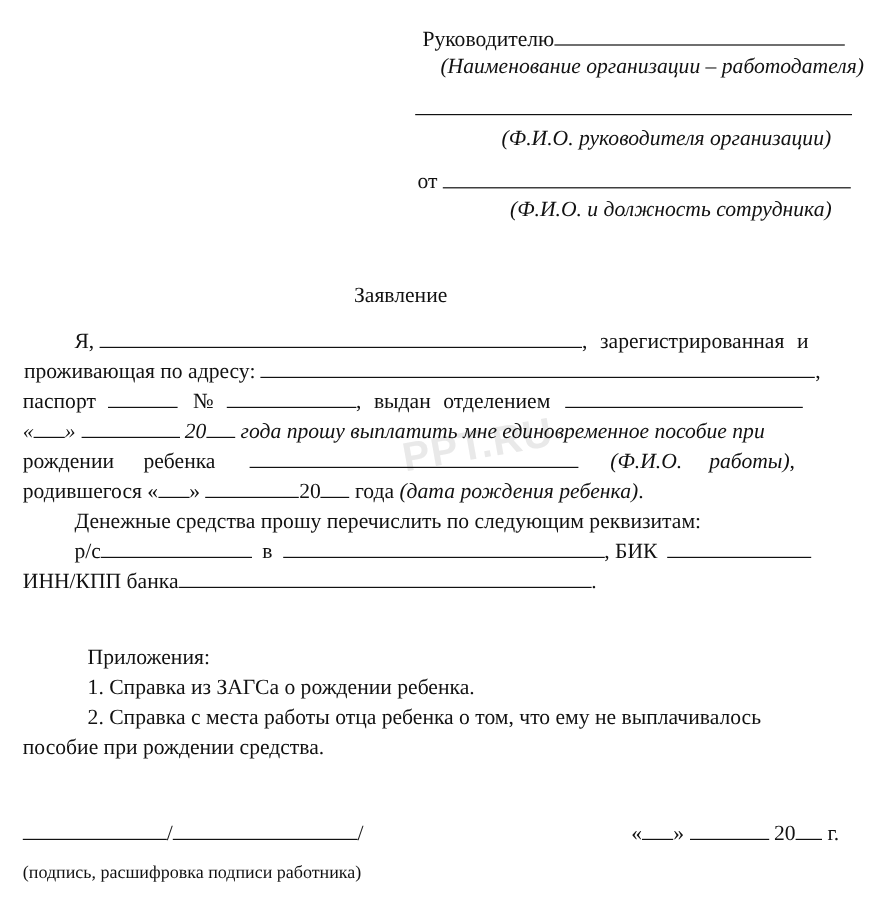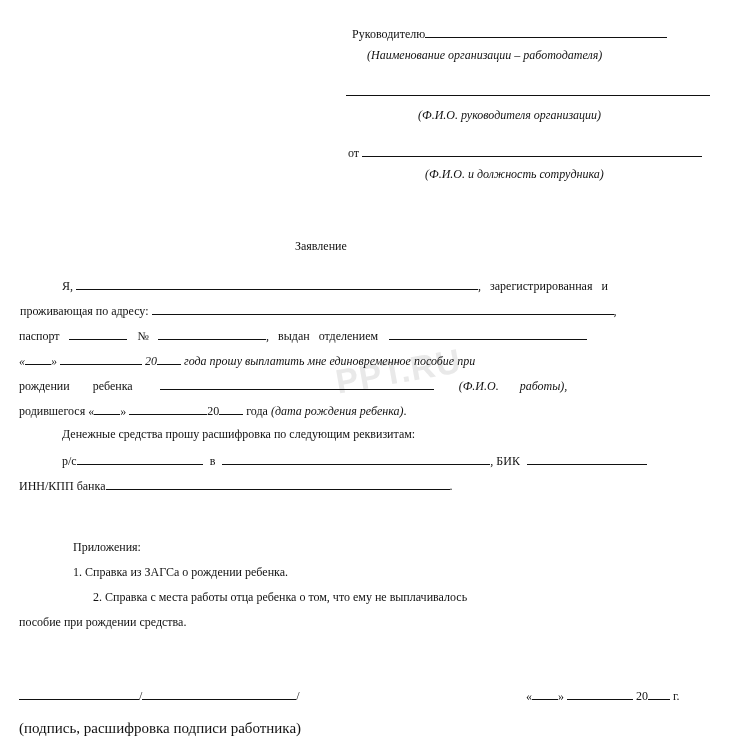--- a/index.html
+++ b/index.html
@@ -1,20 +1,20 @@
 <!DOCTYPE html>
 <html><head>
 <meta charset="utf-8">
 <style>
   html, body { margin: 0; padding: 0; background: #ffffff; }
   body {
     width: 738px; height: 751px; position: relative; overflow: hidden;
     font-family: "Liberation Serif", serif; color: #111111;
   }
-  .ln { position: absolute; white-space: nowrap; font-size: 12px; line-height: 20px; }
+  .ln { position: absolute; white-space: nowrap; font-size: 18px; line-height: 20px; }
   .it { font-style: italic; }
   .u { display: inline-block; border-bottom: 1px solid #111; height: 15px; vertical-align: baseline; }
   .small { font-size: 15px; }
   .watermark {
     position: absolute; left: 335px; top: 352px; font-family: "Liberation Sans", sans-serif;
     font-size: 34px; font-weight: bold; color: #cfcfcf; opacity: 0.45; transform: rotate(-10deg);
     letter-spacing: 1px;
   }
 </style>
 </head>
@@ -72,36 +72,36 @@
   <span class="it" style="margin-left:22px; word-spacing:18px;">(Ф.И.О. работы),</span>
 </div>
 
 <div class="ln" style="left:19px; top:399px;">
   <span>родившегося «</span><span class="u" style="width:26px;"></span><span>»</span>
   <span class="u" style="width:78px;"></span><span>20</span><span class="u" style="width:24px;"></span>
   <span>года</span>
   <span class="it">(дата рождения ребенка)</span><span>.</span>
 </div>
 
-<div class="ln" style="left:62px; top:424px;">Денежные средства прошу расшифровка по следующим реквизитам:</div>
+<div class="ln" style="left:62px; top:424px;">Денежные средства прошу перечислить по следующим реквизитам:</div>
 
 <div class="ln" style="left:62px; top:449px;">
   <span>р/с</span><span class="u" style="width:126px;"></span>
   <span style="margin-left:4px;">в</span>
   <span class="u" style="width:268px; margin-left:4px;"></span><span>, БИК</span>
   <span class="u" style="width:120px; margin-left:4px;"></span>
 </div>
 
 <div class="ln" style="left:19px; top:474px;text-align:right;">
   <span>ИНН/КПП банка</span><span class="u" style="width:344px;"></span><span>.</span>
 </div>
 
 <div class="ln" style="left:73px; top:537px;">Приложения:</div>
 <div class="ln" style="left:73px; top:562px;">1. Справка из ЗАГСа о рождении ребенка.</div>
-<div class="ln" style="left:73px; top:587px;margin-left:20px;">2. Справка с места работы отца ребенка о том, что ему не выплачивалось</div>
+<div class="ln" style="left:73px; top:587px;">2. Справка с места работы отца ребенка о том, что ему не выплачивалось</div>
 <div class="ln" style="left:19px; top:612px;">пособие при рождении средства.</div>
 
 <div class="ln" style="left:19px; top:684px;">
   <span class="u" style="width:120px;"></span><span>/</span><span class="u" style="width:154px;"></span><span>/</span>
 </div>
 
 <div class="ln" style="left:526px; top:684px;">
   <span>«</span><span class="u" style="width:26px;"></span><span>»</span>
   <span class="u" style="width:66px;"></span>
   <span>20</span><span class="u" style="width:22px;"></span>

